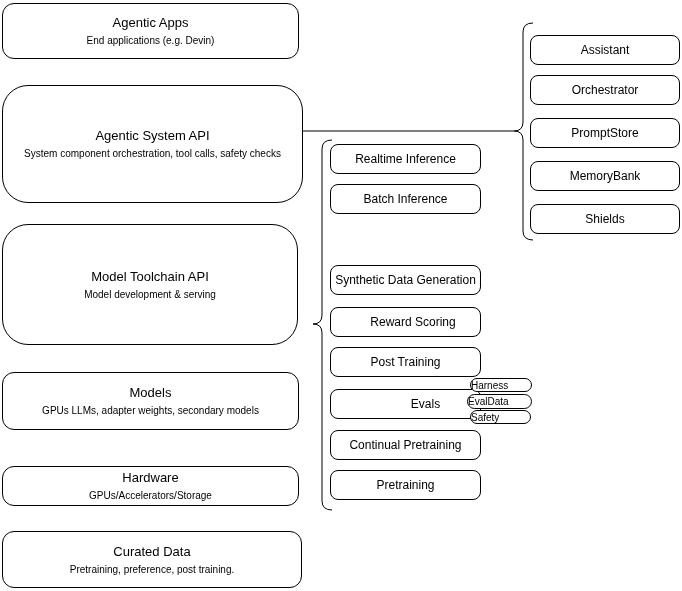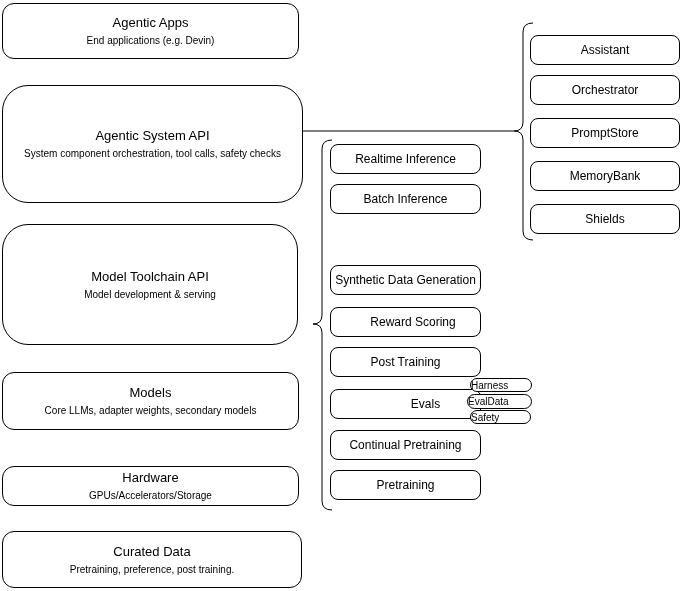--- a/index.html
+++ b/index.html
@@ -88,21 +88,21 @@
     <div class="subtitle">System component orchestration, tool calls, safety checks</div>
   </div>
 
   <div class="node lbox round-lg" id="n-toolapi">
     <div class="title">Model Toolchain API</div>
     <div class="subtitle">Model development &amp; serving</div>
   </div>
 
   <div class="node lbox round-sm" id="n-models">
     <div class="title">Models</div>
-    <div class="subtitle">Core LLMs, adapter weights, secondary models</div>
+    <div class="subtitle">GPUs LLMs, adapter weights, secondary models</div>
   </div>
 
   <div class="node lbox round-sm" id="n-hardware">
     <div class="title">Hardware</div>
     <div class="subtitle">GPUs/Accelerators/Storage</div>
   </div>
 
   <div class="node lbox round-sm" id="n-data">
     <div class="title">Curated Data</div>
     <div class="subtitle">Pretraining, preference, post training.</div>

